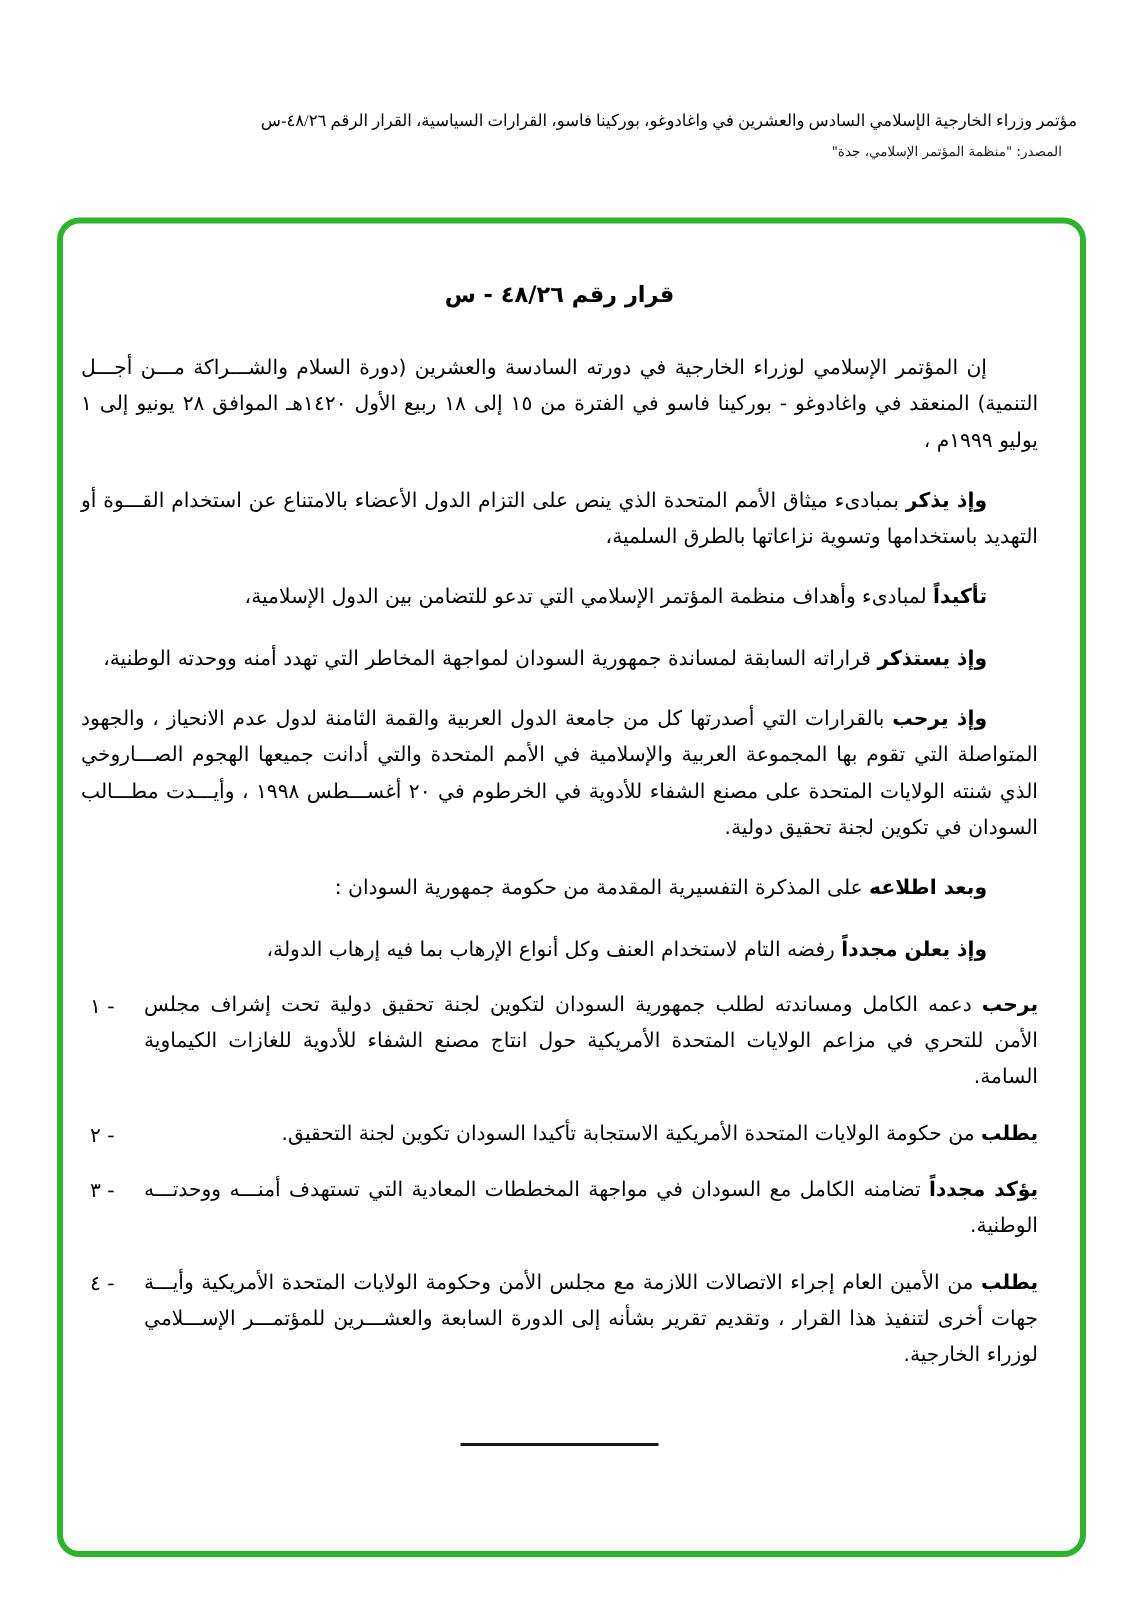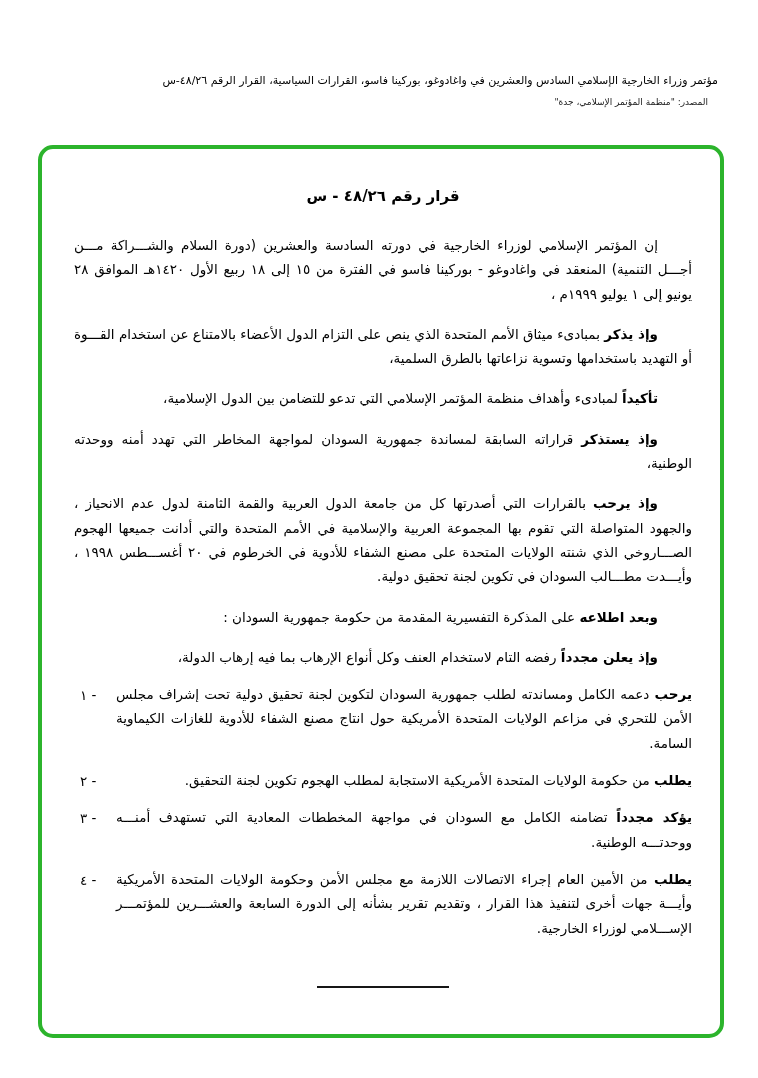--- a/index.html
+++ b/index.html
@@ -22,39 +22,40 @@
     top: 74px;
     left: 36px;
     right: 40px;
     direction: rtl;
     text-align: right;
   }
   .citation-line {
     font-size: 11px;
     letter-spacing: 0.1px;
     white-space: nowrap;
+    font-family: Liberation Serif, serif;
   }
   .source-line {
     font-size: 9px;
     margin-top: 10px;
     margin-right: 10px;
     color: #1a1a1a;
   }
 
   
   .document-frame {
     position: absolute;
     box-sizing: border-box;
     left: 38px;
     top: 145px;
     width: 686px;
     height: 893px;
     border: 4px solid #2cb42c;
     border-radius: 15px;
-    padding: 38px 28px 0 32px;
+    padding: 38px 28px 0 12px;
     direction: rtl;
     background: #ffffff;
   }
 
   .doc-title {
     text-align: center;
     font-weight: bold;
     font-size: 15px;
     margin: 0 0 8px 0;
     letter-spacing: 0.2px;
@@ -131,21 +132,21 @@
 
     <div class="items">
 
       <div class="item">
         <span class="item-num">١ -</span>
         <p class="item-text"><span class="lead">يرحب</span><span> دعمه الكامل ومساندته لطلب جمهورية السودان لتكوين لجنة تحقيق دولية تحت إشراف مجلس الأمن للتحري في مزاعم الولايات المتحدة الأمريكية حول انتاج مصنع الشفاء للأدوية للغازات الكيماوية السامة.</span></p>
       </div>
 
       <div class="item">
         <span class="item-num">٢ -</span>
-        <p class="item-text"><span class="lead">يطلب</span><span> من حكومة الولايات المتحدة الأمريكية الاستجابة لمطلب الهجوم تكوين لجنة التحقيق.</span></p>
+        <p class="item-text"><span class="lead">يطلب</span><span> من حكومة الولايات المتحدة الأمريكية الاستجابة تأكيدا السودان تكوين لجنة التحقيق.</span></p>
       </div>
 
       <div class="item">
         <span class="item-num">٣ -</span>
         <p class="item-text"><span class="lead">يؤكد مجدداً</span><span> تضامنه الكامل مع السودان في مواجهة المخططات المعادية التي تستهدف أمنـــه ووحدتـــه الوطنية.</span></p>
       </div>
 
       <div class="item">
         <span class="item-num">٤ -</span>
         <p class="item-text"><span class="lead">يطلب</span><span> من الأمين العام إجراء الاتصالات اللازمة مع مجلس الأمن وحكومة الولايات المتحدة الأمريكية وأيـــة جهات أخرى لتنفيذ هذا القرار ، وتقديم تقرير بشأنه إلى الدورة السابعة والعشـــرين للمؤتمـــر الإســـلامي لوزراء الخارجية.</span></p>

